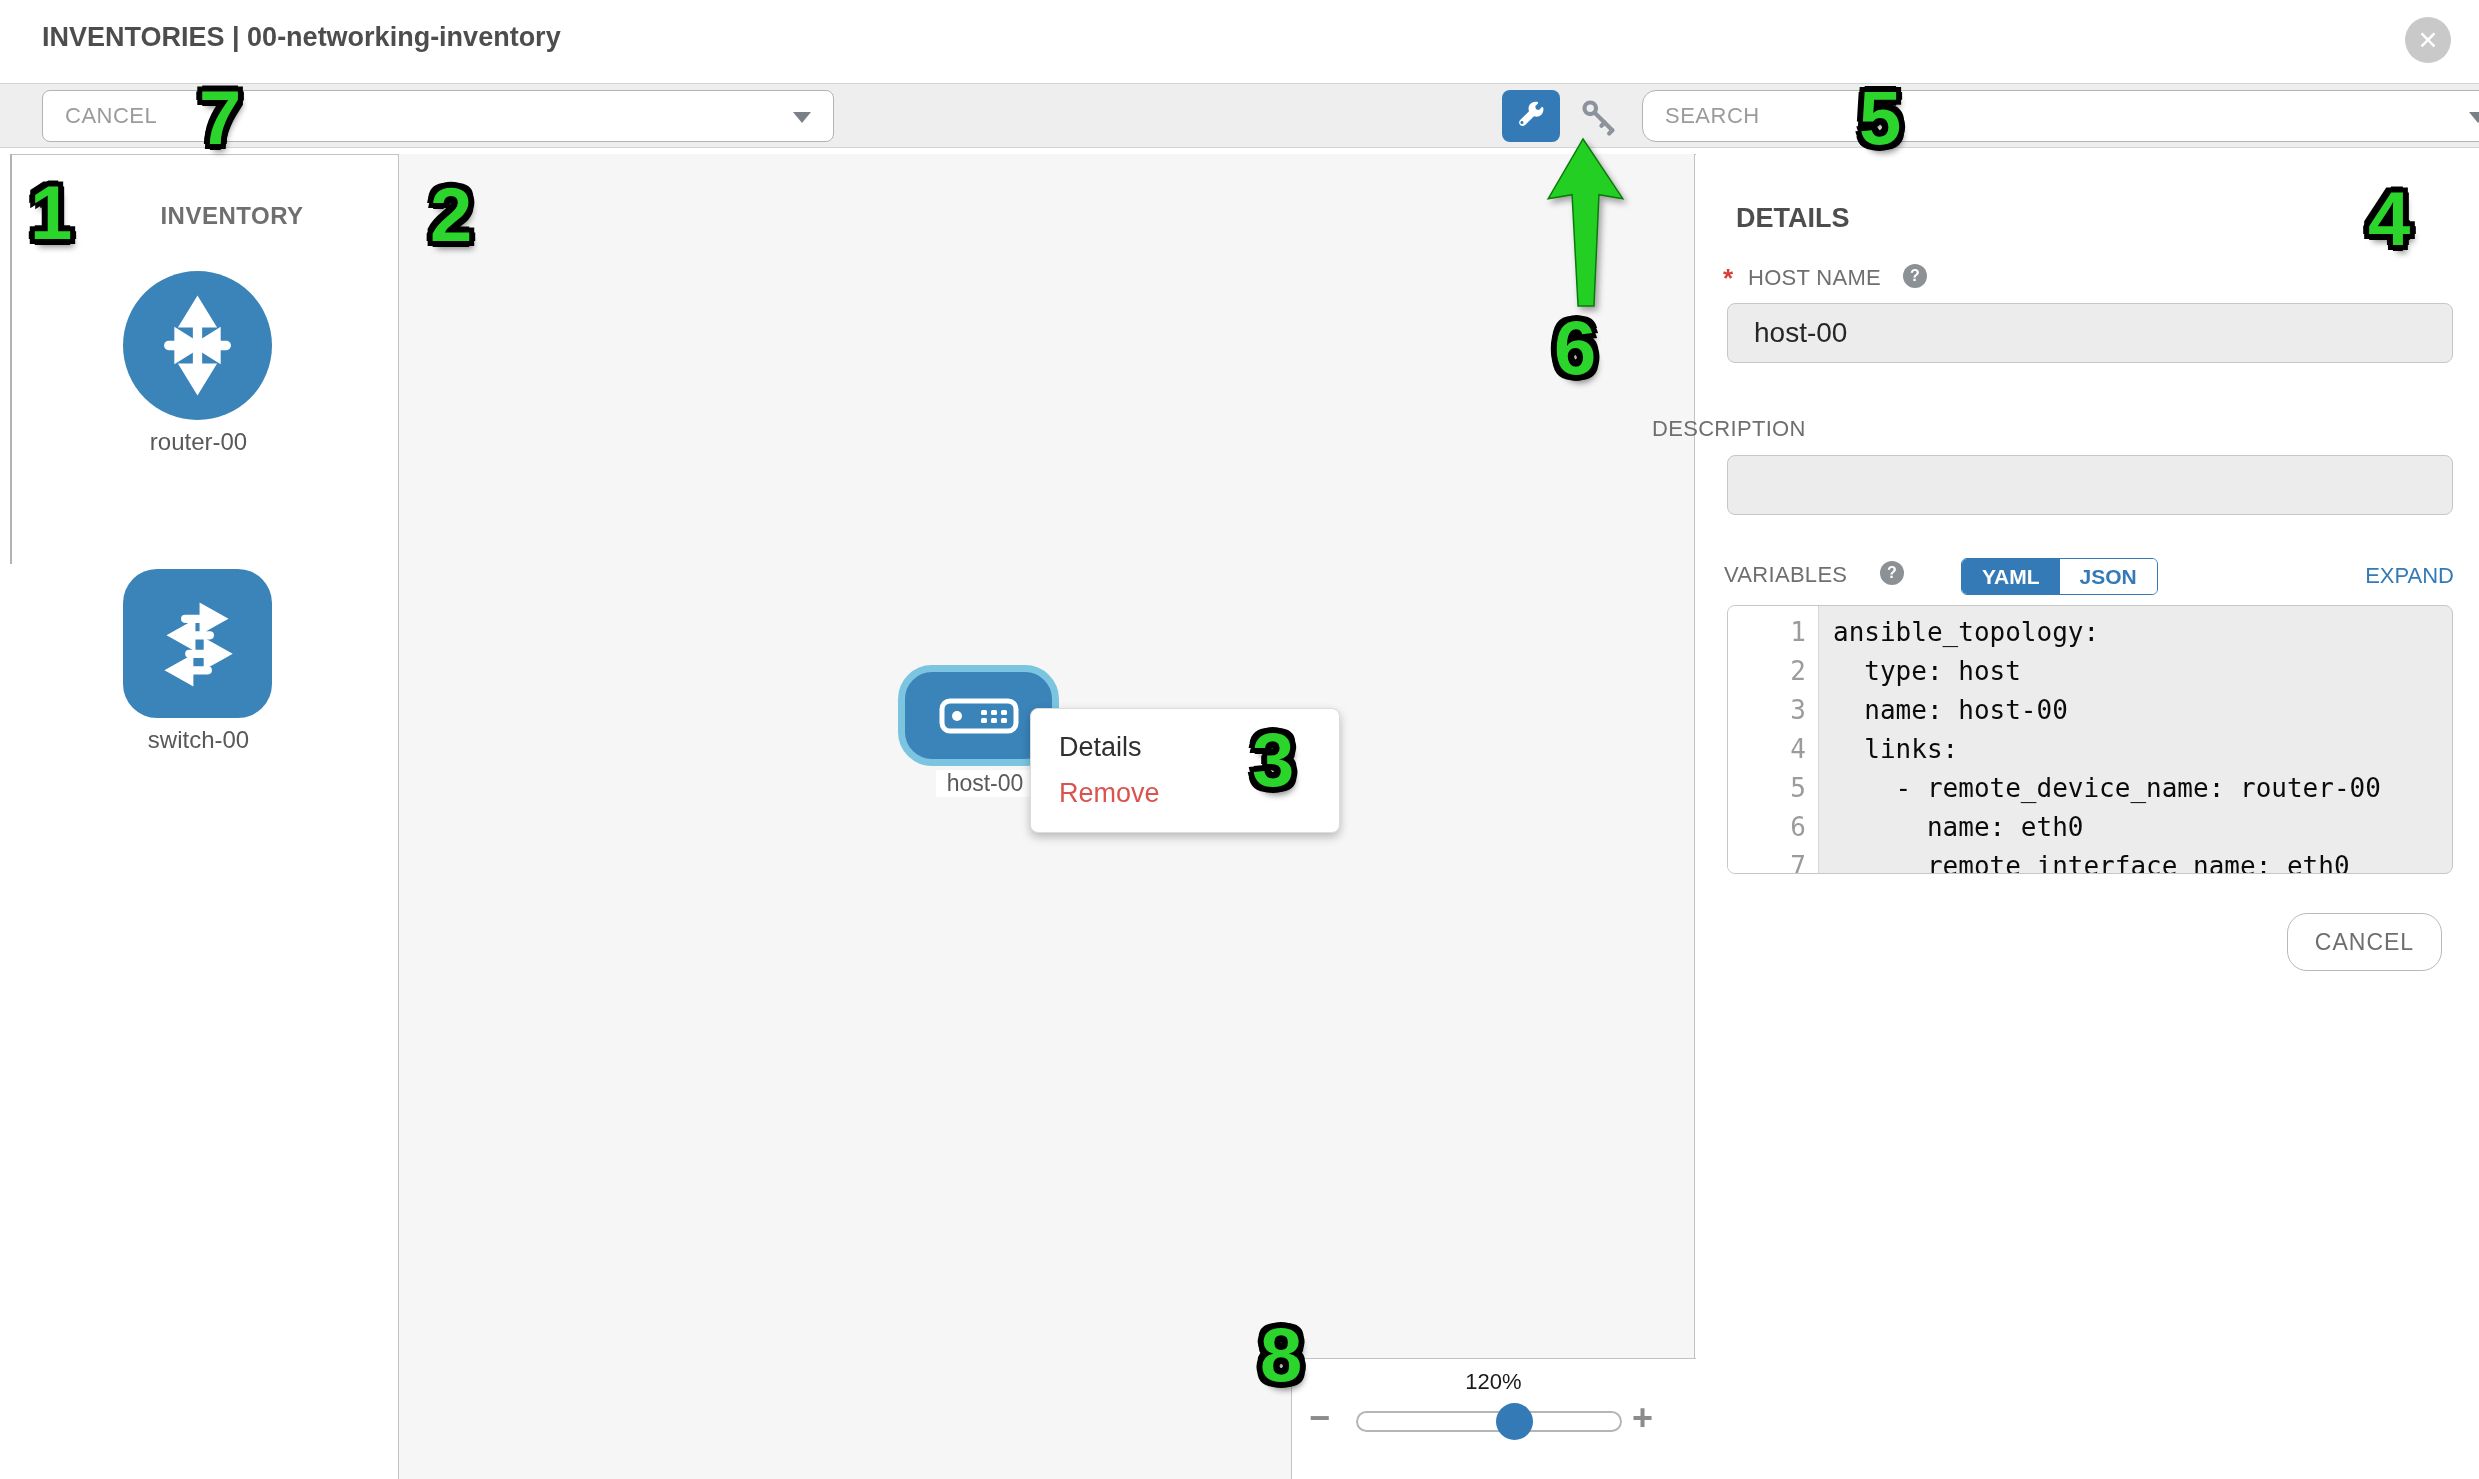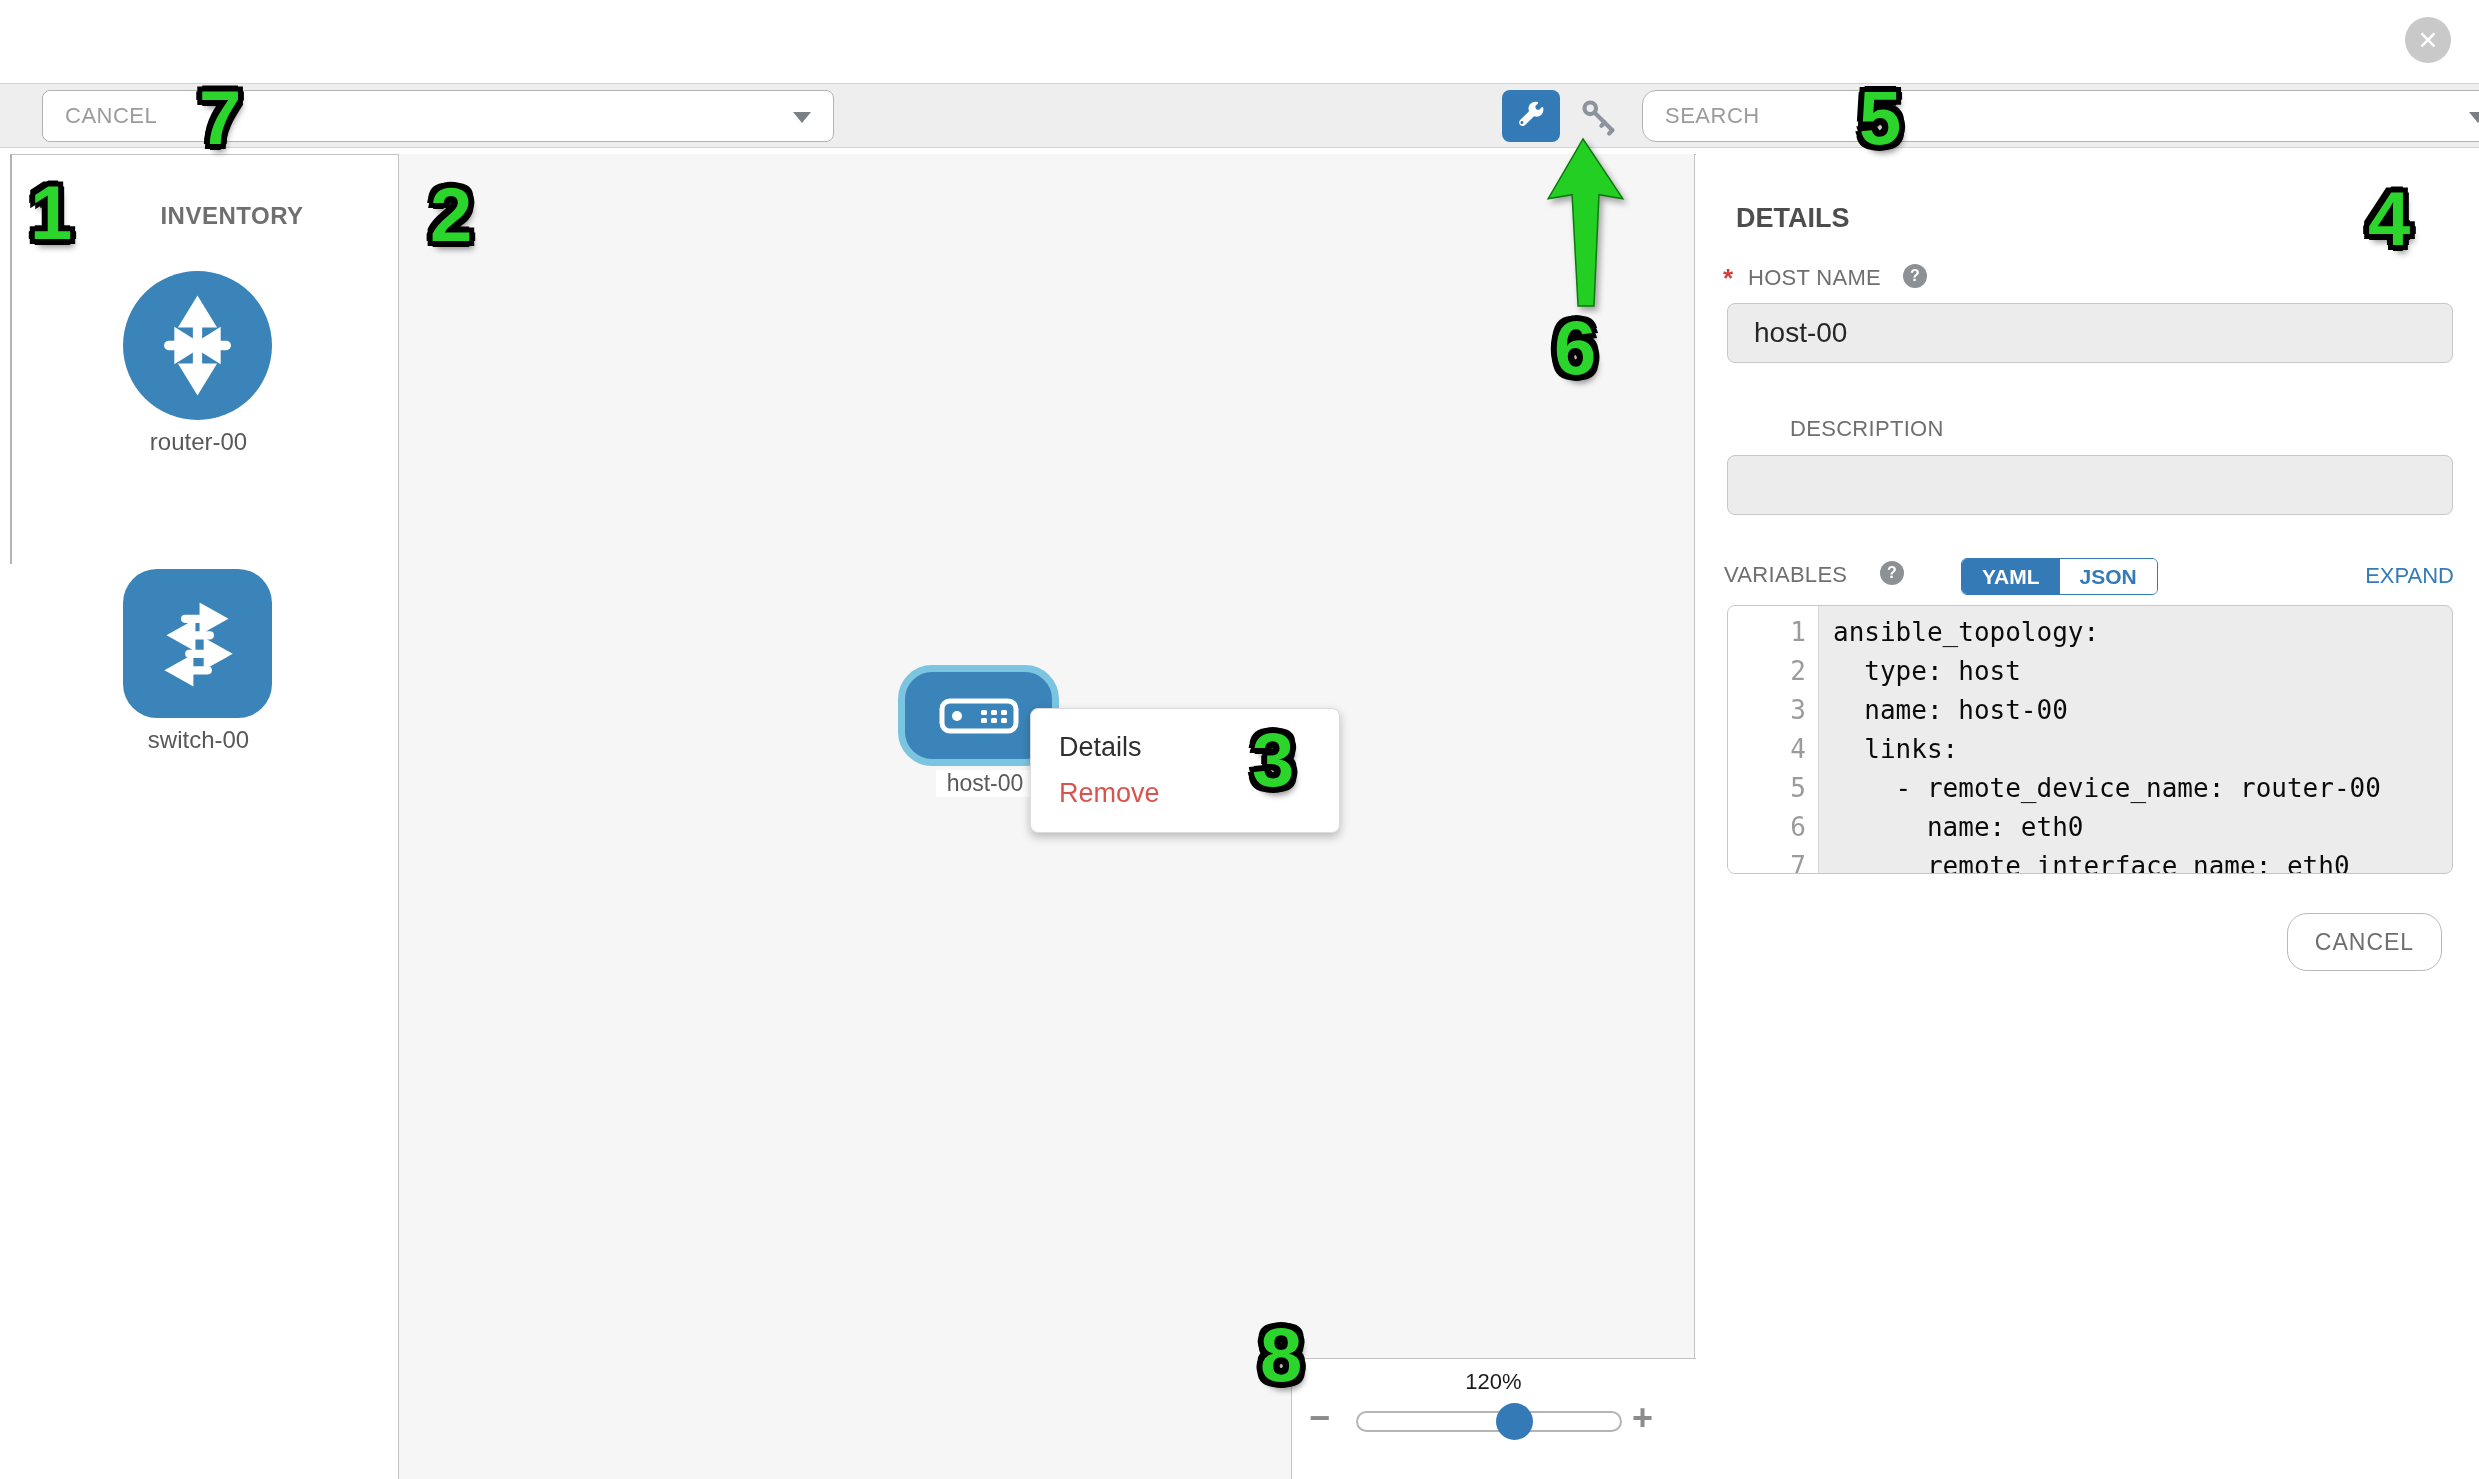--- a/index.html
+++ b/index.html
@@ -104,20 +104,21 @@
             -6px 0 0 #000, 6px 0 0 #000, 0 -6px 0 #000, 0 6px 0 #000,
             4px 8px 6px rgba(0,0,0,0.45); }
   .arrow6 { position:absolute; left:1540px; top:135px; z-index:49;
             filter:drop-shadow(3px 4px 3px rgba(0,0,0,0.35)); }
 </style>
 </head>
 <body>
 
 <div id="page">
 
+  <div class="app-title">INVENTORIES | 00-networking-inventory</div>
   <div class="close-btn">✕</div>
 
   <div class="toolbar"></div>
   <div class="select actions-select">
     <span class="ph">CANCEL</span>
     <span class="caret"></span>
   </div>
   <div class="wrench-btn">
     <svg width="30" height="30" viewBox="0 0 24 24">
       <path fill="#ffffff" d="M21.7 5.2c-.2-.5-.8-.6-1.2-.2l-2.1 2.1-2.4-.6-.6-2.4 2.1-2.1c.4-.4.2-1-.3-1.2-1.9-.6-4.1-.1-5.6 1.4-1.6 1.6-2 3.9-1.2 5.9L3.3 15.2c-1.1 1.1-1.1 2.9 0 4s2.9 1.1 4 0l7.1-7.1c2 .8 4.3.4 5.9-1.2 1.5-1.5 2-3.7 1.4-5.7zM5.6 18.1c-.5.5-1.2.5-1.7 0s-.5-1.2 0-1.7 1.2-.5 1.7 0 .5 1.2 0 1.7z"></path>
@@ -205,21 +206,21 @@
   <div class="zoom-thumb"></div>
   <div class="zoom-plus">+</div>
 
   <div class="panel-heading">DETAILS</div>
 
   <span class="req-star">*</span>
   <span class="field-label" style="left:1748px; top:265px;">HOST NAME</span>
   <span class="help-icon" style="left:1903px; top:264px;">?</span>
   <div class="tb-input" style="top:303px;">host-00</div>
 
-  <span class="field-label" style="left:1790px; top:416px;">DESCRIPTION</span>
+  <span class="field-label" style="left:1652px; top:416px;">DESCRIPTION</span>
   <div class="tb-input" style="top:455px;"></div>
 
   <span class="field-label" style="left:1724px; top:562px;">VARIABLES</span>
   <span class="help-icon" style="left:1880px; top:561px;">?</span>
   <div class="toggle">
     <div class="seg seg-active">YAML</div>
     <div class="seg seg-idle">JSON</div>
   </div>
   <div class="expand-link">EXPAND</div>
 

